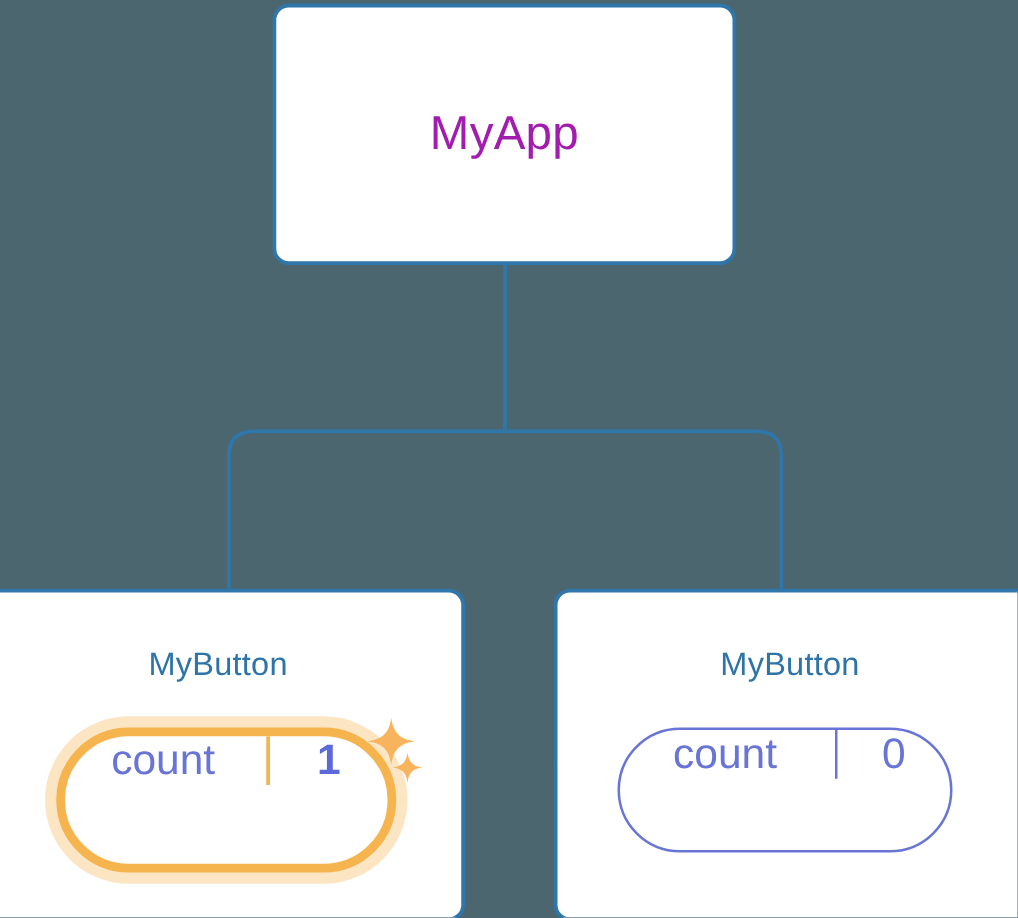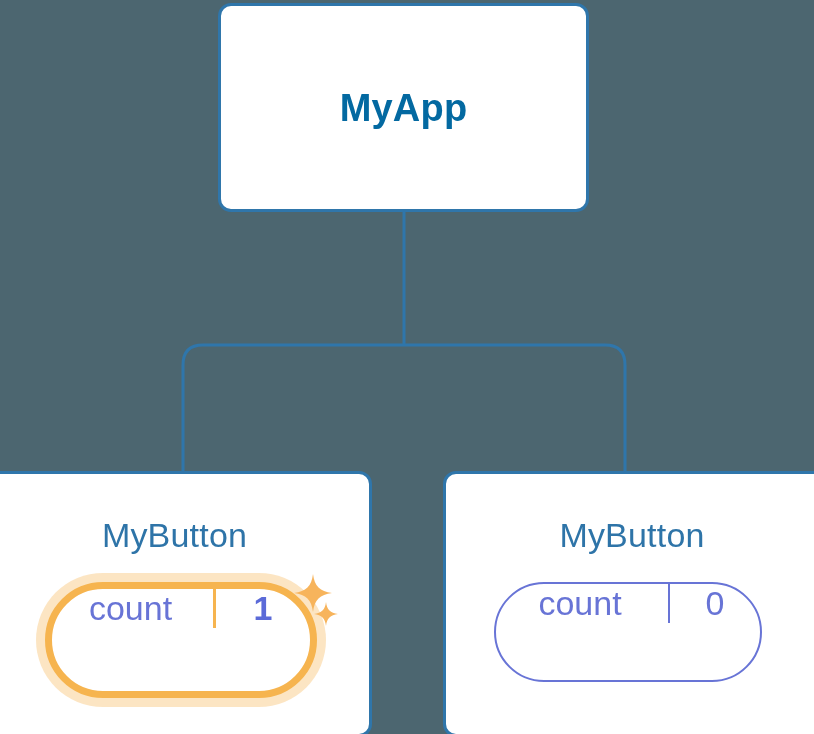--- a/index.html
+++ b/index.html
@@ -48,22 +48,22 @@
     height: 209px;
   }
   #node-root .node-title {
     position: absolute;
     left: 0;
     right: 0;
     top: 50%;
     transform: translateY(-50%);
     text-align: center;
     font-size: 38px;
-    font-weight: 700;
-    color: #0369a1;
+    font-weight: 400;
+    color: #a21caf;
     letter-spacing: 0.2px;
   }
 
   
   .child-node {
     height: 266px;
   }
   #node-left {
     left: -28px;
     top: 471px;
@@ -71,21 +71,21 @@
   }
   #node-right {
     left: 443px;
     top: 471px;
     width: 400px;
   }
 
   .child-title {
     position: absolute;
     top: 42px;
-    font-size: 34px;
+    font-size: 26px;
     font-weight: 400;
     color: #2e74a8;
     letter-spacing: 0.2px;
     text-align: center;
     white-space: nowrap;
   }
   #node-left .child-title {
     left: 28px;
     width: 343px;
   }

